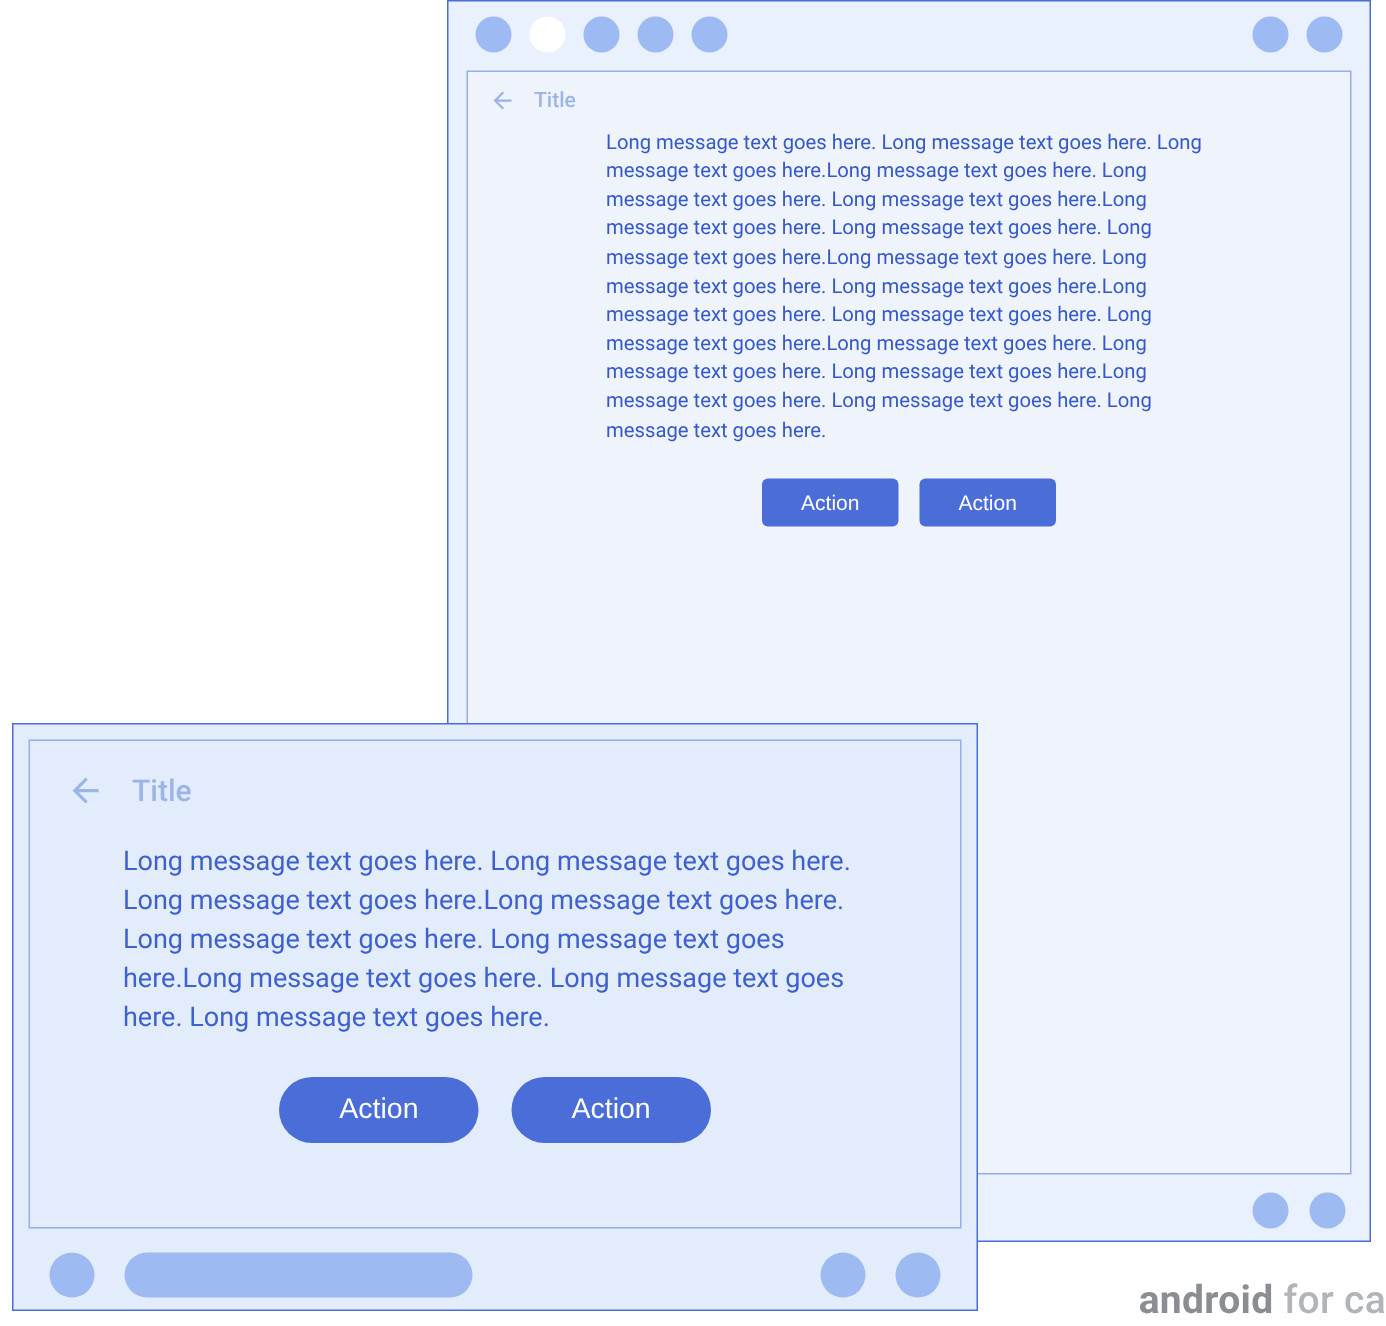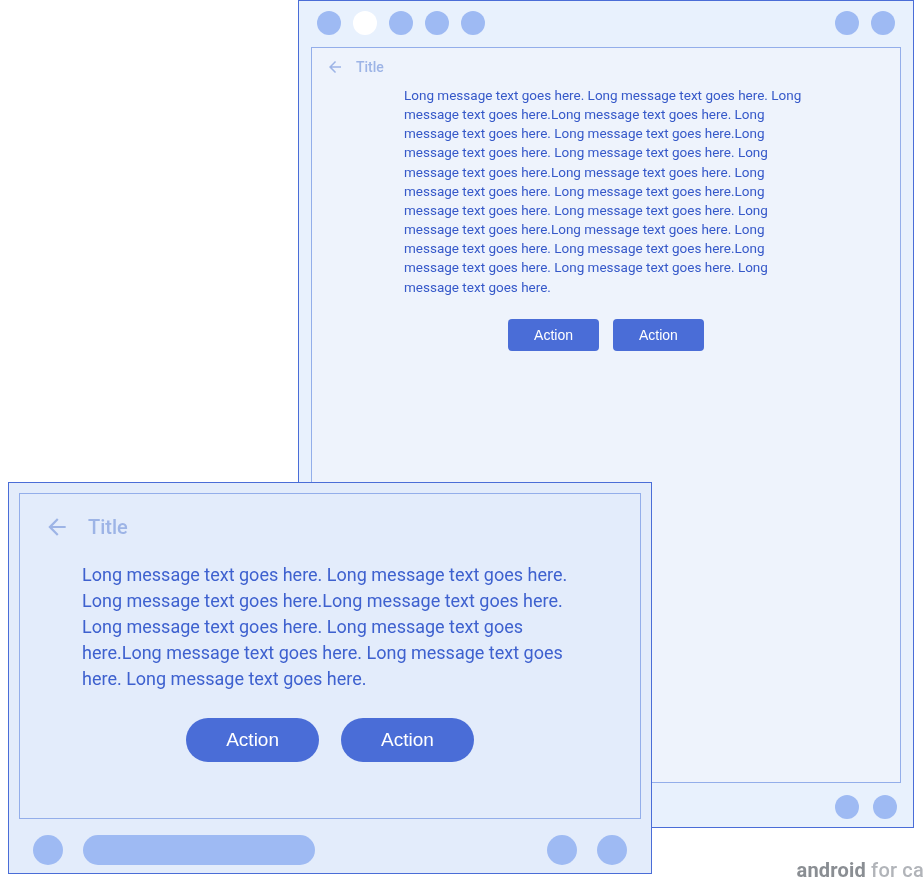--- a/index.html
+++ b/index.html
@@ -164,21 +164,21 @@
   .dot-b { width: 30px; height: 30px; border-radius: 50%; background: #9ebaf3; }
   .pill-b { width: 232px; height: 30px; border-radius: 15px; background: #9ebaf3; }
   .frame-b-nav .spacer { flex: 1; }
 
   
   .watermark {
     position: absolute;
     right: 0;
     bottom: 2px;
     color: #b1b4b9;
-    font-size: 20px;
+    font-size: 26px;
     font-weight: 500;
     letter-spacing: 0.2px;
     white-space: nowrap;
     overflow: hidden;
   }
   .watermark .bold { color: #8a8e93; font-weight: 700; }
 </style>
 </head>
 <body>
 

